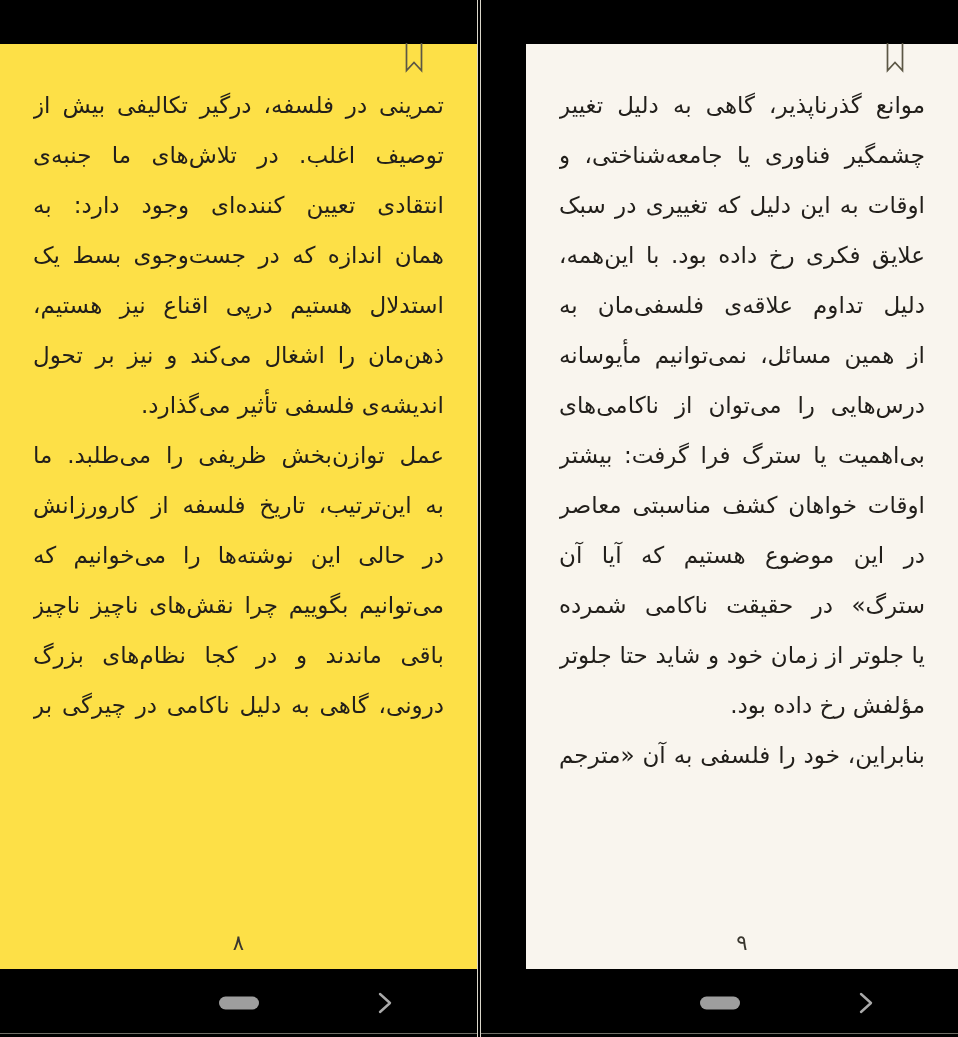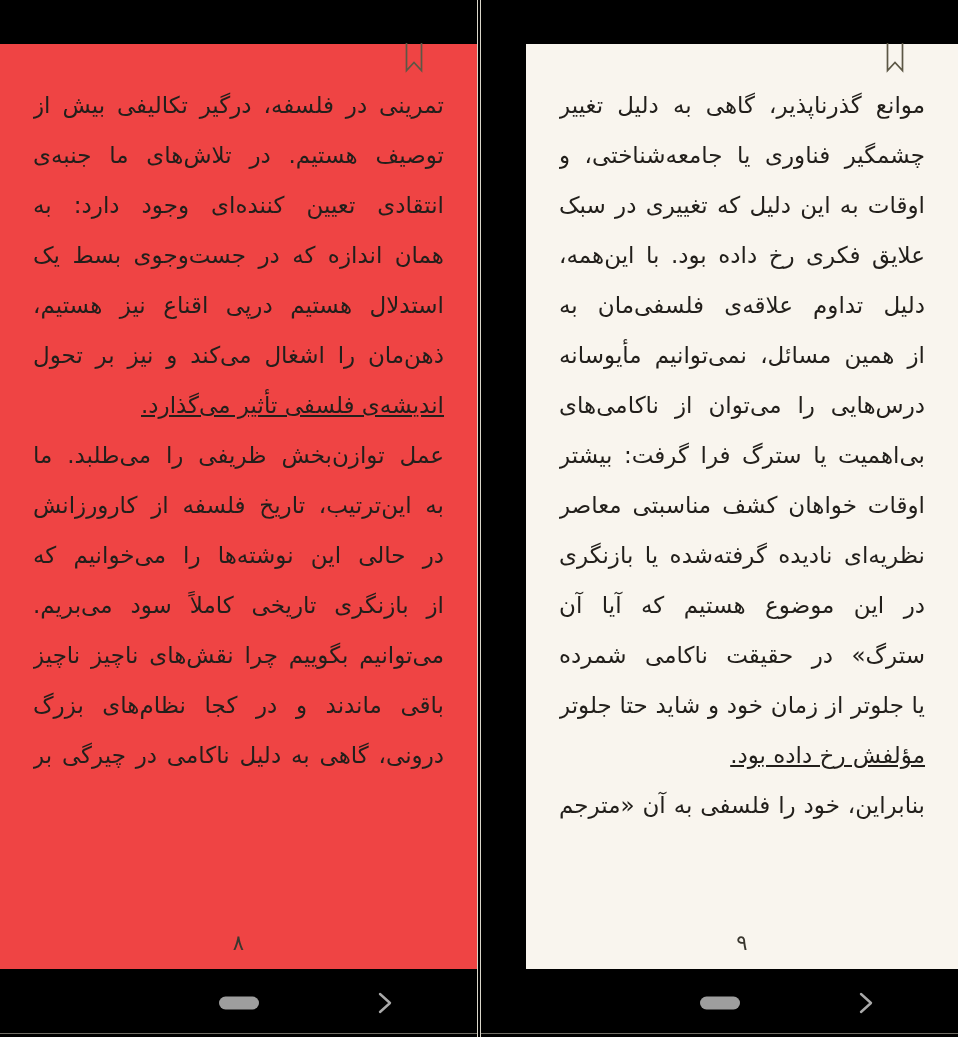--- a/index.html
+++ b/index.html
@@ -20,42 +20,42 @@
     min-width: 0;
     display: flex;
     flex-direction: column;
   }
   .half.left  { border-right: 1px solid #dad6ca; }
   .half.right { border-left: 1px solid #dad6ca; }
 
   .statusbar { flex: none; height: 44px; background: #000; }
 
   .page { flex: 1; position: relative; }
-  .half.left  .page { background: #ef4444; }
+  .half.left  .page { background: #fde047; }
   .half.right .page { background: #f9f5ee; margin-left: 45px; }
 
   .bookmark {
     position: absolute;
     top: -1px; right: 54px;
     display: block;
   }
 
   .text-block { margin: 36px 33px 0 33px; }
   .line {
     direction: rtl;
     unicode-bidi: plaintext;
     text-align: justify;
     text-align-last: justify;
     font-size: 23px;
     line-height: 50px;
     height: 50px;
     overflow: hidden;
     color: #221f1b;
   }
-  .line.short { text-align-last: right; text-decoration: underline; }
+  .line.short { text-align-last: right; }
 
   .page-number {
     position: absolute;
     bottom: 14px; left: 0; right: 0;
     text-align: center;
     font-size: 21px;
     color: #3a372f;
   }
 
   .navbar {
@@ -92,30 +92,29 @@
 <div class="container">
 
   <section class="half left">
     <div class="statusbar"></div>
     <div class="page">
       <svg class="bookmark" width="18" height="30" viewBox="0 0 18 30">
         <path d="M1.5 0 V27.5 L9 19.5 L16.5 27.5 V0" fill="none" stroke="#5c5745" stroke-width="1.7"></path>
       </svg>
       <div class="text-block" dir="rtl" lang="fa">
           <div class="line">تمرینی در فلسفه، درگیر تکالیفی بیش از</div>
-          <div class="line">توصیف هستیم. در تلاش‌های ما جنبه‌ی</div>
+          <div class="line">توصیف اغلب. در تلاش‌های ما جنبه‌ی</div>
           <div class="line">انتقادی تعیین کننده‌ای وجود دارد: به</div>
           <div class="line">همان اندازه که در جست‌وجوی بسط یک</div>
           <div class="line">استدلال هستیم درپی اقناع نیز هستیم،</div>
           <div class="line">ذهن‌مان را اشغال می‌کند و نیز بر تحول</div>
           <div class="line short">اندیشه‌ی فلسفی تأثیر می‌گذارد.</div>
           <div class="line">عمل توازن‌بخش ظریفی را می‌طلبد. ما</div>
           <div class="line">به این‌ترتیب، تاریخ فلسفه از کارورزانش</div>
           <div class="line">در حالی این نوشته‌ها را می‌خوانیم که</div>
-          <div class="line">از بازنگری تاریخی کاملاً سود می‌بریم.</div>
           <div class="line">می‌توانیم بگوییم چرا نقش‌های ناچیز ناچیز</div>
           <div class="line">باقی ماندند و در کجا نظام‌های بزرگ</div>
           <div class="line">درونی، گاهی به دلیل ناکامی در چیرگی بر</div>
         </div>
       <div class="page-number">۸</div>
     </div>
     <div class="navbar">
       <div class="pill"></div>
       <svg class="chevron" width="26" height="26" viewBox="0 0 26 26">
         <path d="M9 4 L19 13 L9 22" fill="none" stroke="#a9a9a9" stroke-width="2.4" stroke-linecap="round" stroke-linejoin="round"></path>
@@ -132,21 +131,20 @@
       <div class="text-block" dir="rtl" lang="fa">
           <div class="line">موانع گذرناپذیر، گاهی به دلیل تغییر</div>
           <div class="line">چشمگیر فناوری یا جامعه‌شناختی، و اغلب</div>
           <div class="line">اوقات به این دلیل که تغییری در سبک یا</div>
           <div class="line">علایق فکری رخ داده بود. با این‌همه، به</div>
           <div class="line">دلیل تداوم علاقه‌ی فلسفی‌مان به بسیاری</div>
           <div class="line">از همین مسائل، نمی‌توانیم مأیوسانه به</div>
           <div class="line">درس‌هایی را می‌توان از ناکامی‌های</div>
           <div class="line">بی‌اهمیت یا سترگ فرا گرفت: بیشتر</div>
           <div class="line">اوقات خواهان کشف مناسبتی معاصر در</div>
-          <div class="line">نظریه‌ای نادیده گرفته‌شده یا بازنگری</div>
           <div class="line">در این موضوع هستیم که آیا آن «ناکامی</div>
           <div class="line">سترگ» در حقیقت ناکامی شمرده می‌شد</div>
           <div class="line">یا جلوتر از زمان خود و شاید حتا جلوتر از</div>
           <div class="line short">مؤلفش رخ داده بود.</div>
           <div class="line">بنابراین، خود را فلسفی به آن «مترجم</div>
         </div>
       <div class="page-number">۹</div>
     </div>
     <div class="navbar">
       <div class="pill"></div>

